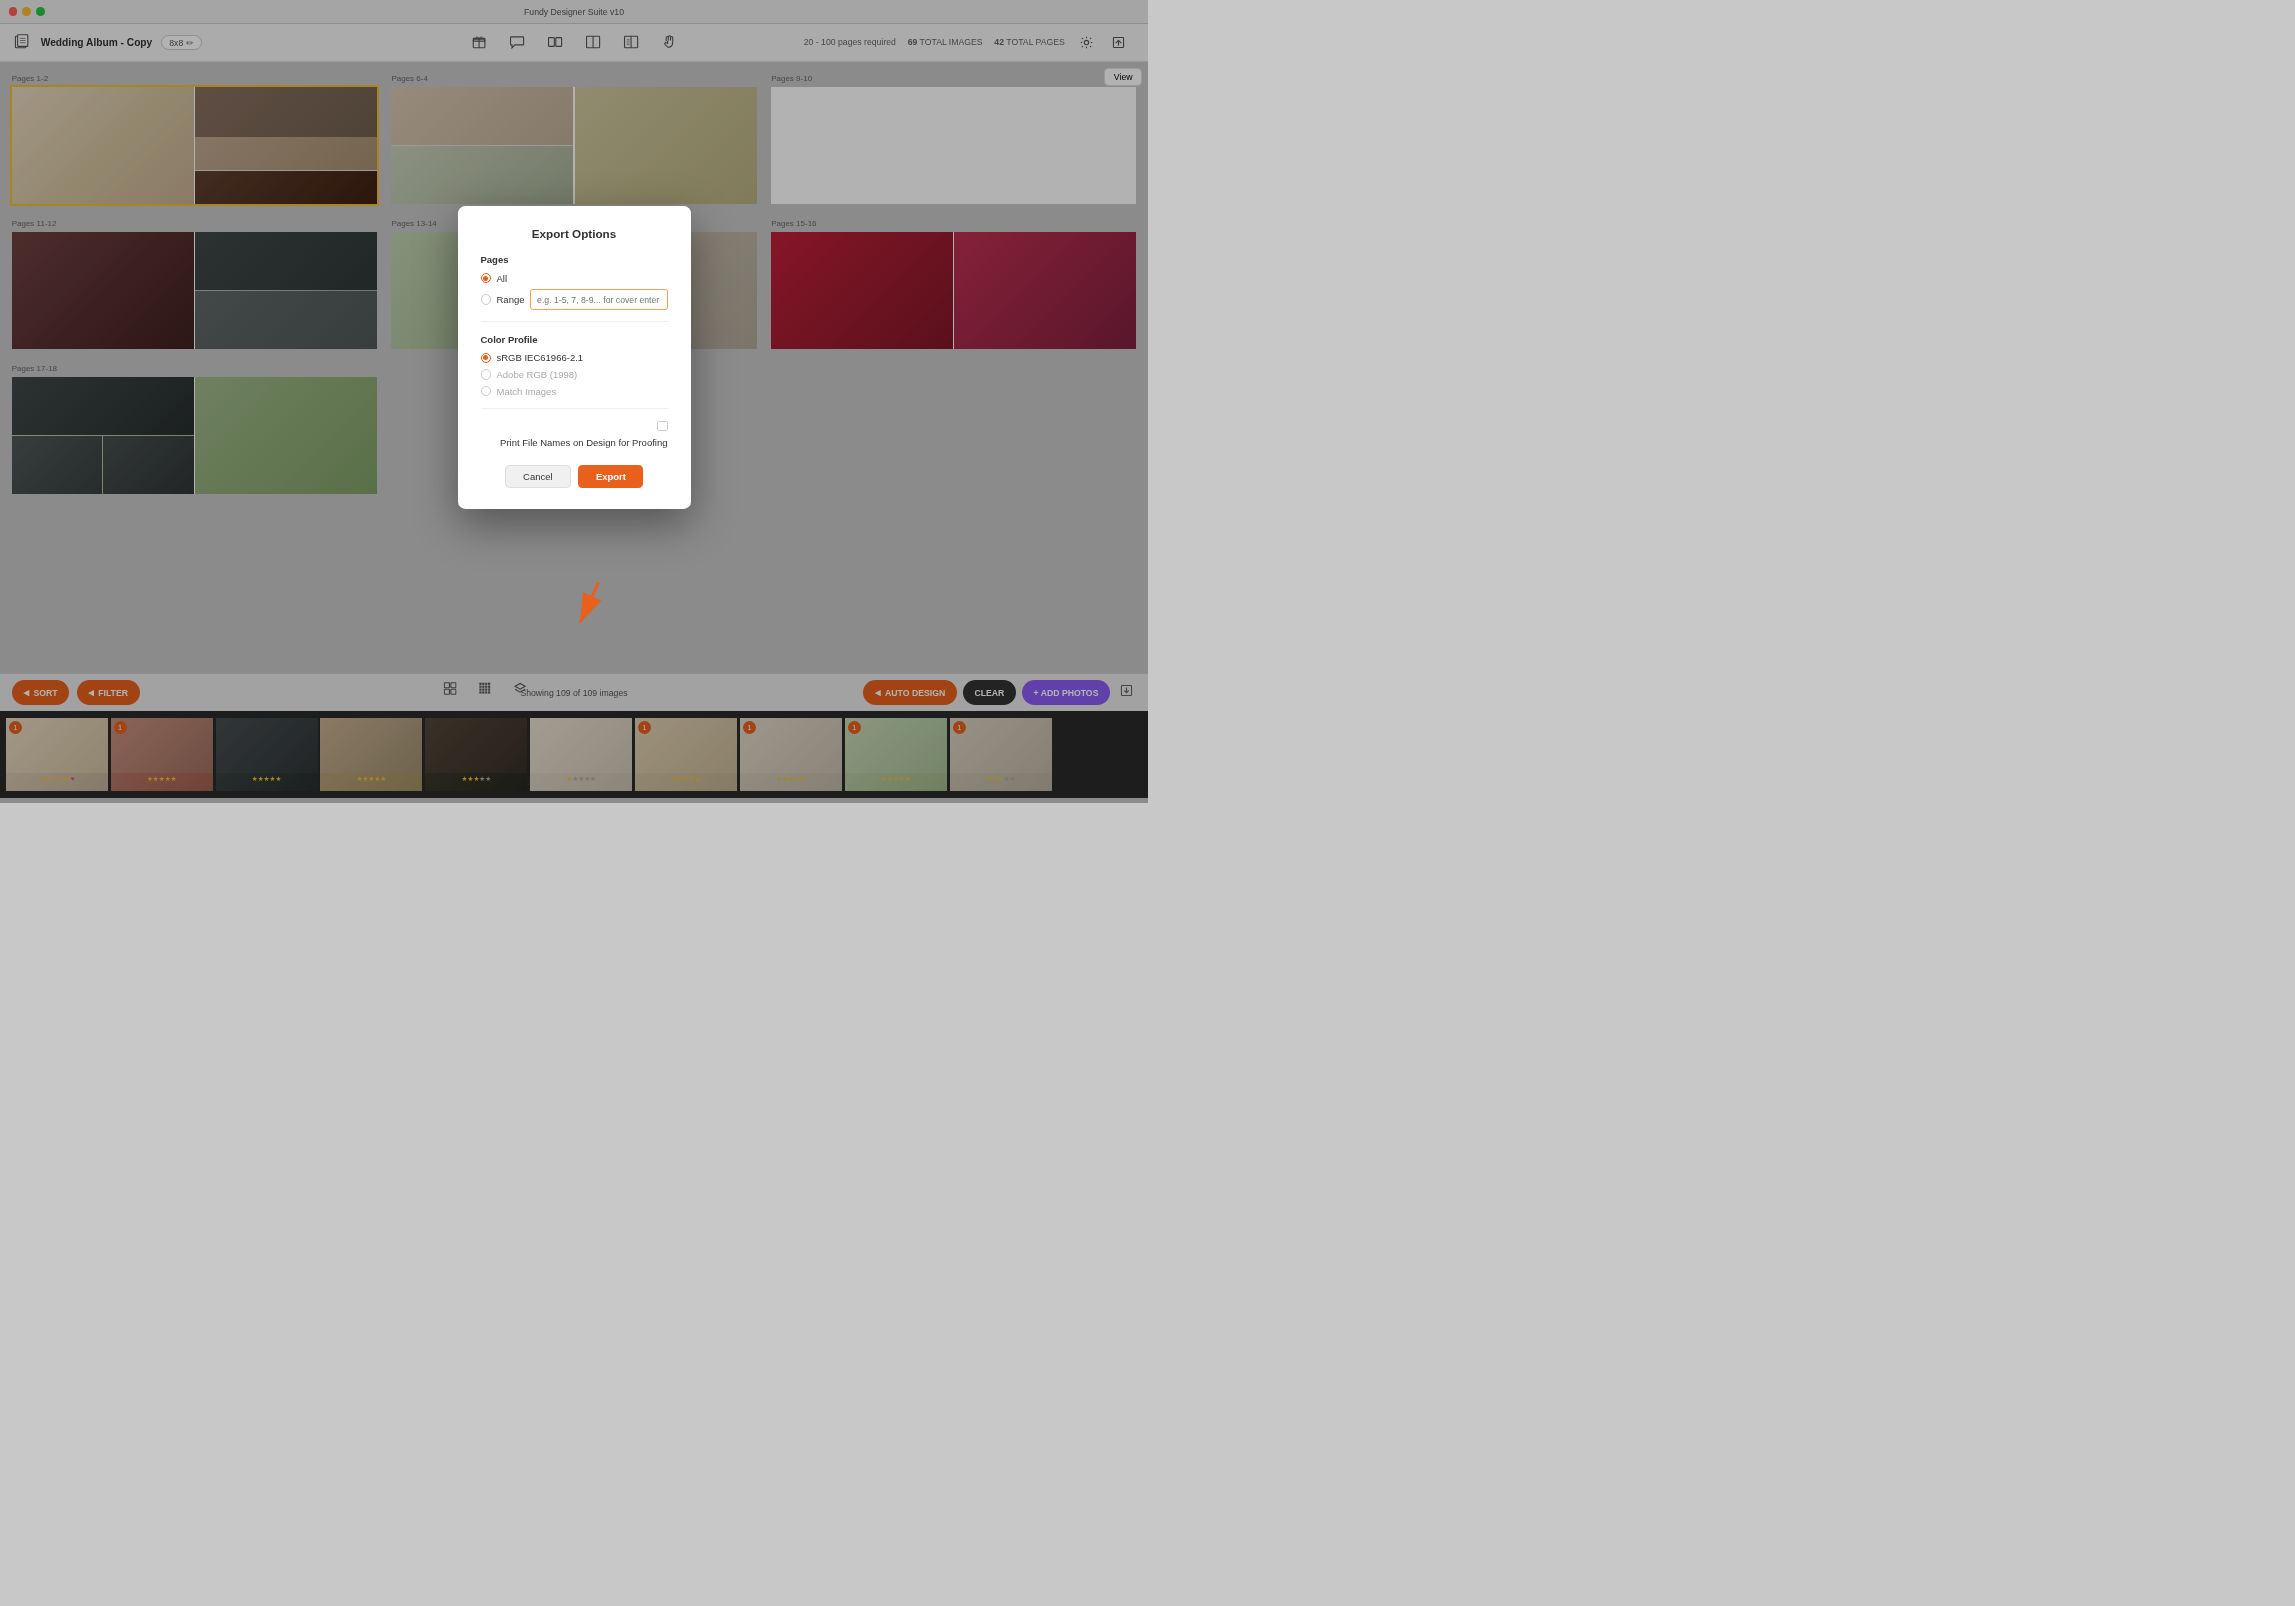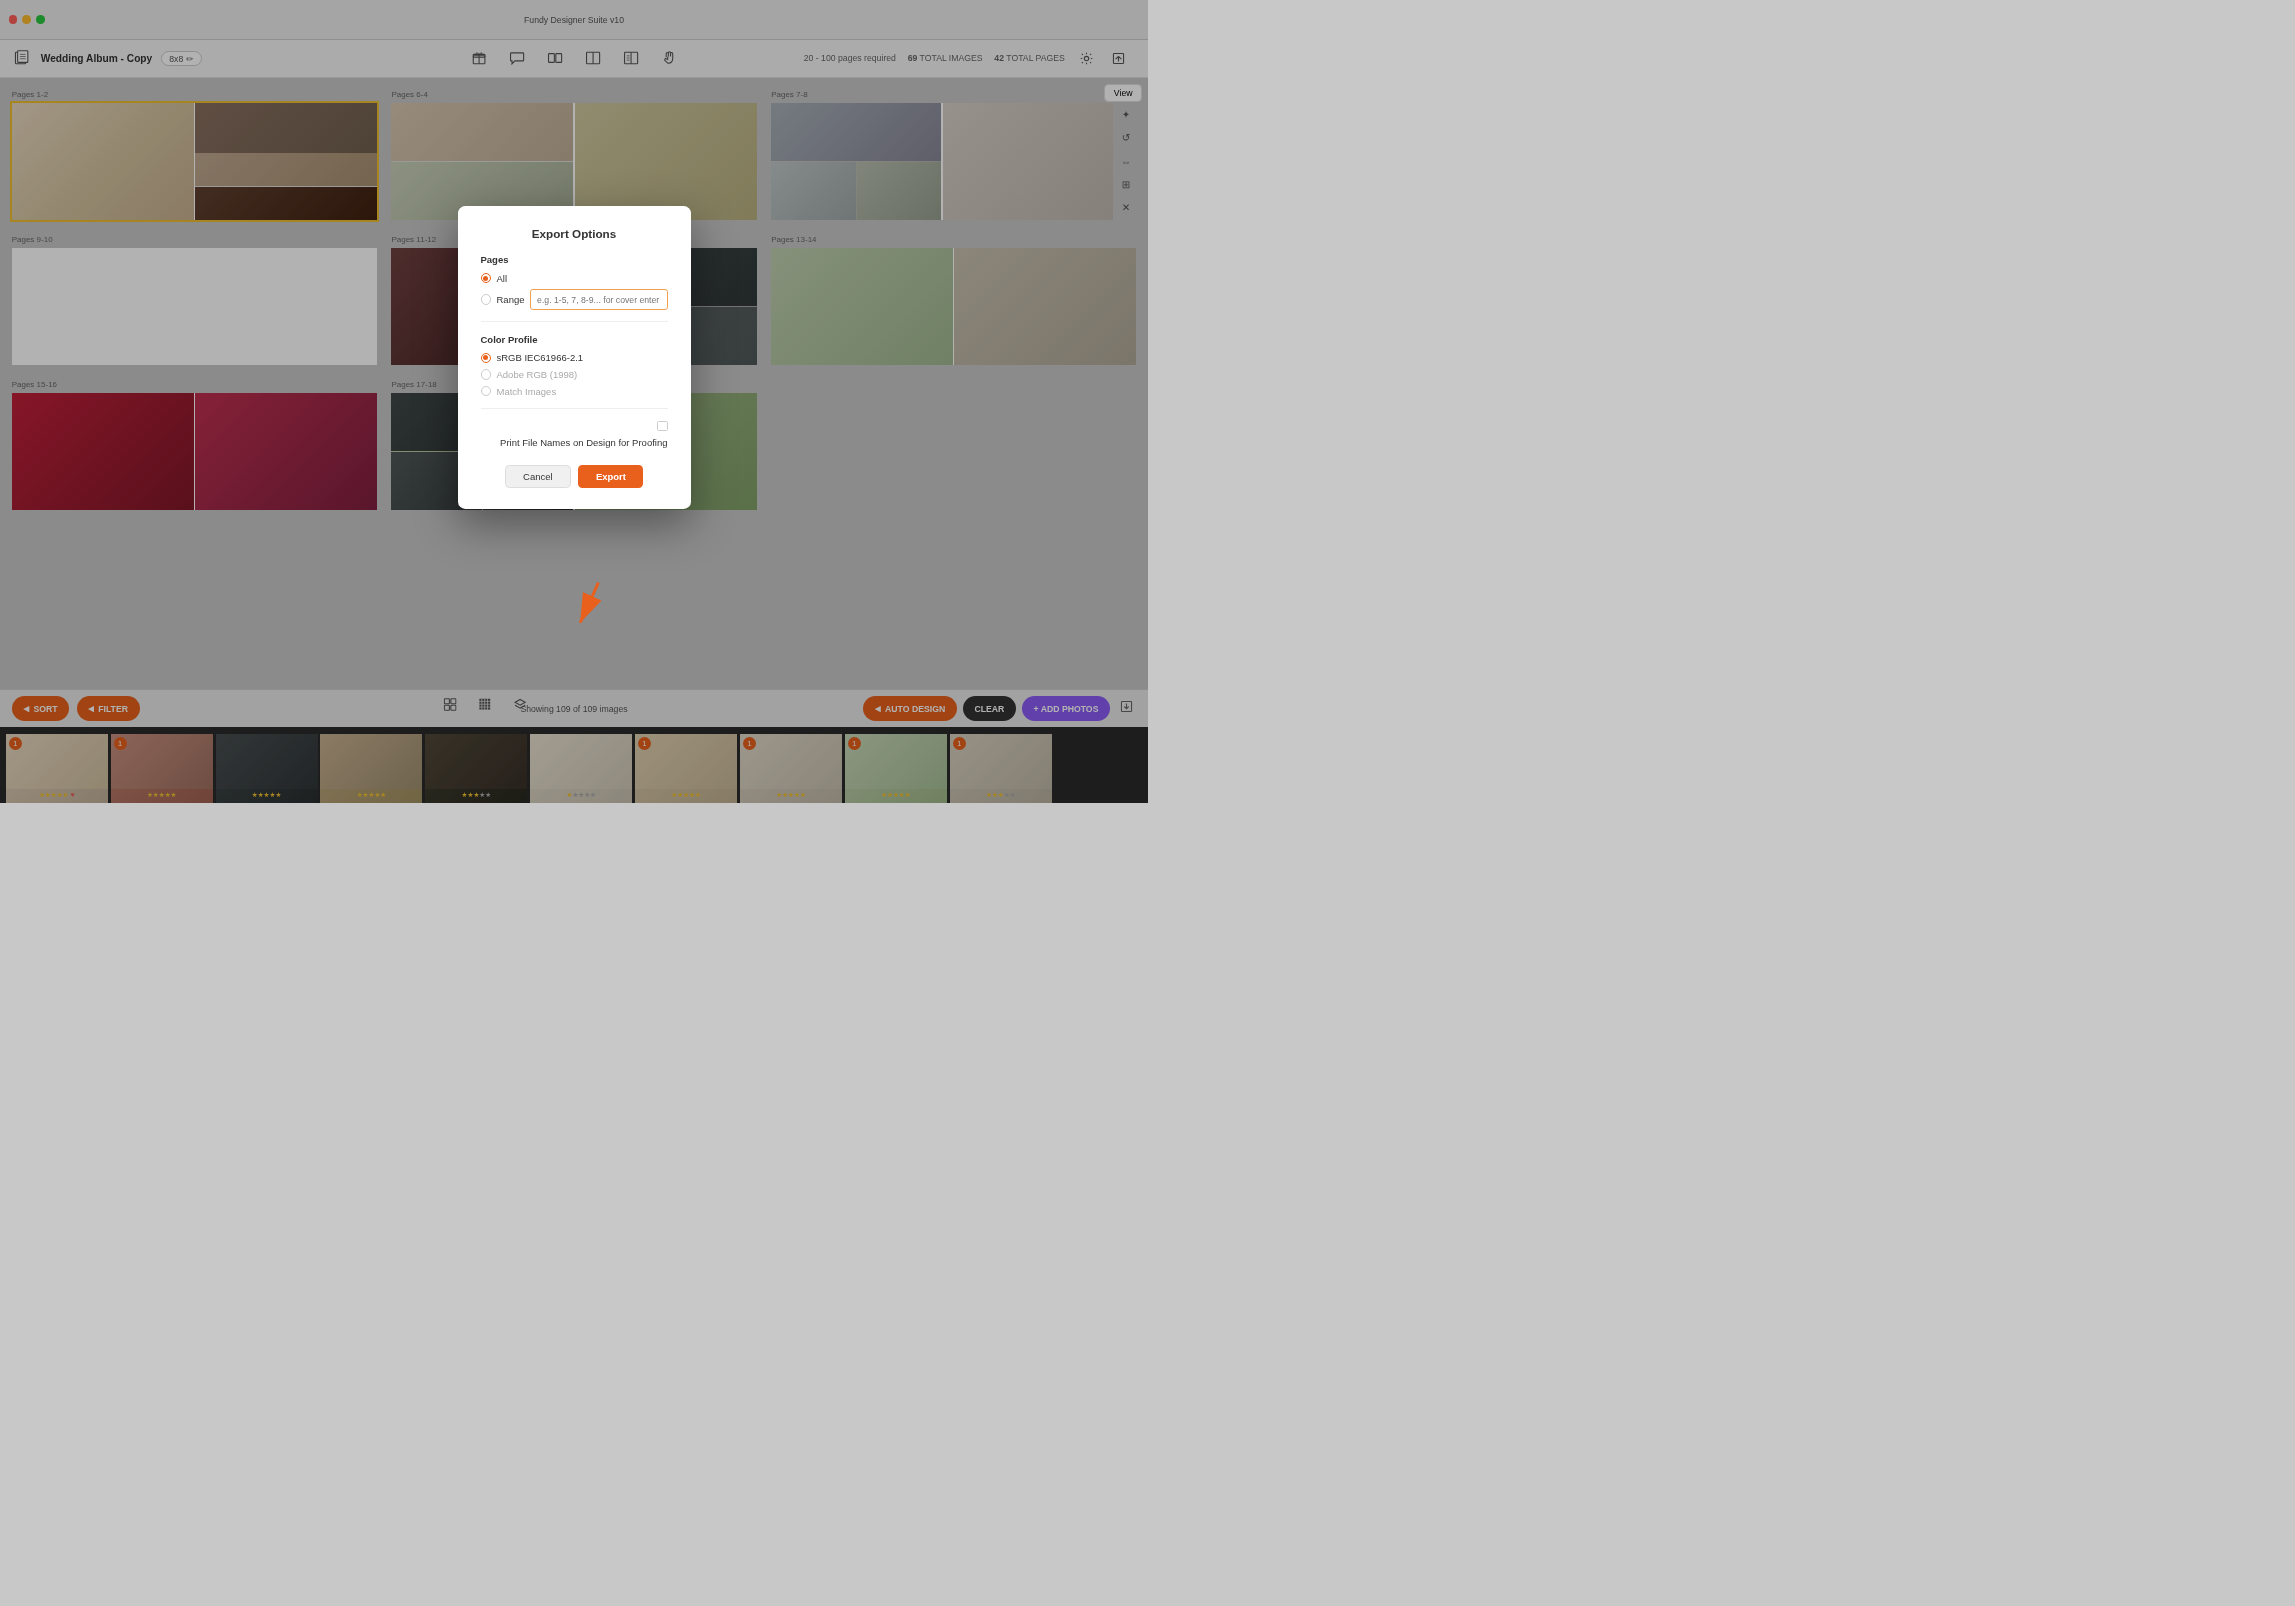--- a/index.html
+++ b/index.html
@@ -7,21 +7,21 @@
       font-family: -apple-system, BlinkMacSystemFont, 'Helvetica Neue', Arial, sans-serif;
       background: #c8c8c8;
       width: 1148px;
       height: 803px;
       overflow: hidden;
       position: relative;
     }
 
     
     .title-bar {
-      height: 40px;
+      height: 24px;
       background: #ececec;
       border-bottom: 0.7px solid #ccc;
       display: flex;
       align-items: center;
       justify-content: center;
       position: relative;
       -webkit-app-region: drag;
     }
     .title-bar-dots {
       position: absolute;
@@ -487,44 +487,20 @@
       <div class="page-spread">
         <div class="page-half" style="display: grid; grid-template-rows: 1fr 1fr; gap:0.7px;">
           <div style="background: linear-gradient(135deg, #d8c8b0, #c0b098);"></div>
           <div style="background: linear-gradient(135deg, #c8d0b8, #a8b098);"></div>
         </div>
         <div class="page-half c3" style="background: linear-gradient(135deg, #d0c8a0, #b8b080);"></div>
       </div>
     </div>
 
 
-    <div class="grp-container">
-      <div style="display: flex; align-items: flex-start; gap: 2.9px;">
-        <div style="flex: 1;">
-          <div class="page-label">Pages 7-8</div>
-          <div class="page-spread">
-            <div class="page-half" style="background: linear-gradient(135deg, #d0d0c8, #b0b0a8); display:grid; grid-template-rows:1fr 1fr; gap:0.7px;">
-              <div style="background: linear-gradient(135deg, #a8b0b8, #888898);"></div>
-              <div style="display:grid; grid-template-columns:1fr 1fr; gap:0.7px;">
-                <div style="background: linear-gradient(135deg, #c0c8c8, #a0a8a8);"></div>
-                <div style="background: linear-gradient(135deg, #b8c0b0, #98a090);"></div>
-              </div>
-            </div>
-            <div class="page-half" style="background: linear-gradient(135deg, #d8d0c8, #c0b8b0);"></div>
-          </div>
-        </div>
-        <div style="display: flex; flex-direction: column; gap: 2.9px; padding-top: 14.6px;">
-          <div class="tool-icon">✦</div>
-          <div class="tool-icon">↺</div>
-          <div class="tool-icon">⇔</div>
-          <div class="tool-icon">⊞</div>
-          <div class="tool-icon">✕</div>
-        </div>
-      </div>
-    </div>
 
     <div class="grp-container">
       <div class="page-label">Pages 9-10</div>
       <div class="page-spread" style="background:#fff;">
       </div>
     </div>
 
     <div class="grp-container">
       <div class="page-label">Pages 11-12</div>
       <div class="page-spread">

